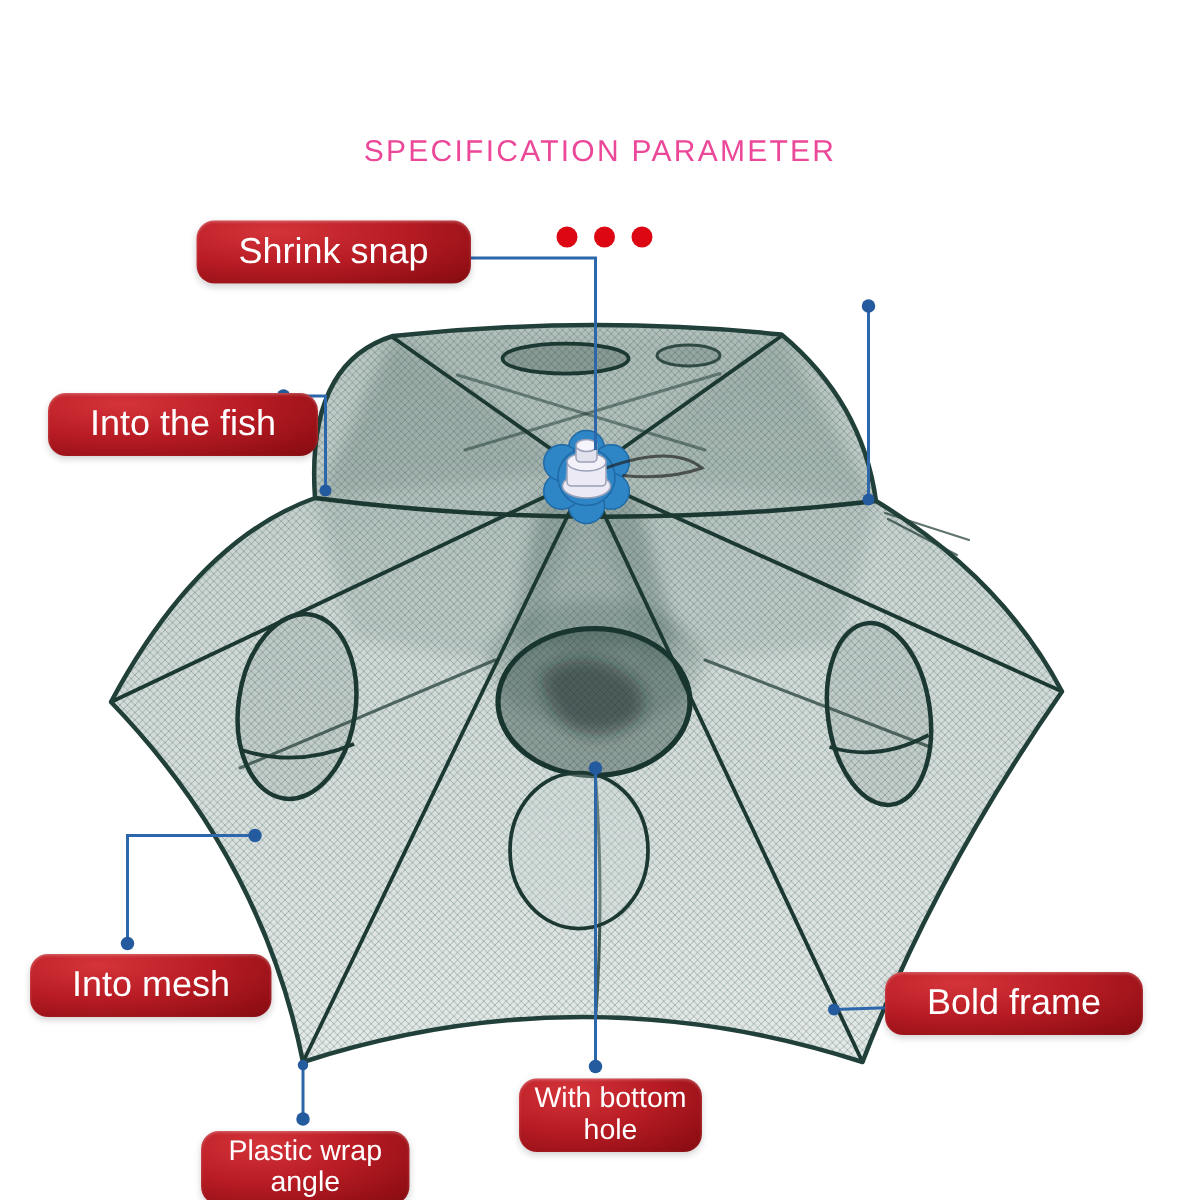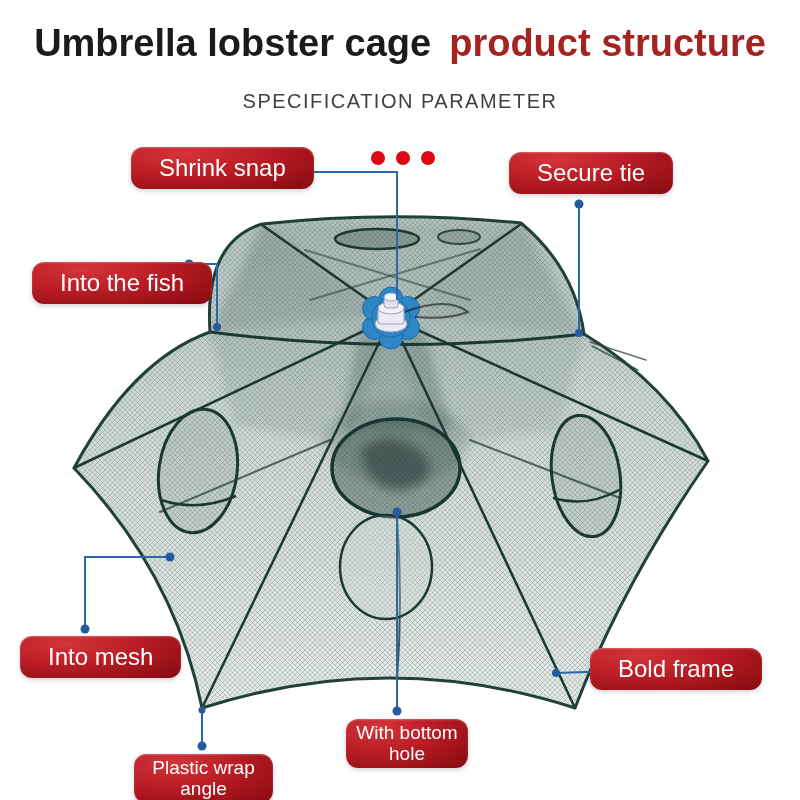--- a/index.html
+++ b/index.html
@@ -3,43 +3,39 @@
 <meta charset="utf-8">
 <style>
   html,body{margin:0;padding:0;background:#ffffff;}
   .stage{position:relative;width:800px;height:800px;background:#ffffff;overflow:hidden;
          font-family:"Liberation Sans",sans-serif;}
   svg.net{position:absolute;left:0;top:0;z-index:1;}
   .title{position:absolute;top:22px;left:0;width:100%;display:flex;justify-content:center;
          gap:18px;font-weight:bold;font-size:38px;color:#1b1b1b;z-index:2;}
   .title .red{color:#a32420;}
   .subtitle{position:absolute;top:90px;left:0;width:100%;text-align:center;font-size:20px;
-            letter-spacing:1.5px;color:#404040;z-index:2;}
+            letter-spacing:1.5px;color:#ec4899;z-index:2;}
   .badge{position:absolute;z-index:3;color:#ffffff;font-size:24px;line-height:1.15;
          padding:7px 28px;border-radius:12px;text-align:center;white-space:nowrap;
          background:radial-gradient(120% 135% at 28% 18%, #d4343a 0%, #b91c24 38%, #930f15 72%, #73090d 100%);
          box-shadow:inset 0 1px 2px rgba(255,255,255,.28), 0 2px 5px rgba(0,0,0,.18);}
   .badge.wrap{white-space:normal;font-size:19px;line-height:1.12;padding:3px 8px;}
   #b-shrink{left:131px;top:147px;}
   #b-secure{left:509px;top:152px;}
   #b-into{left:32px;top:262px;}
   #b-nylon{left:20px;top:636px;}
   #b-bold{left:590px;top:648px;}
   #b-bottomhole{left:346px;top:719px;width:106px;}
   #b-plastic{left:134px;top:754px;width:123px;}
 </style>
 </head>
 <body>
 
 <div class="stage">
 
-  <div class="title">
-    <span>Umbrella lobster cage</span>
-    <span class="red">product structure</span>
-  </div>
   <div class="subtitle">SPECIFICATION PARAMETER</div>
 
   <svg class="net" width="800" height="800" viewBox="0 0 800 800">
     <defs>
       <linearGradient id="netfill" x1="0" y1="0" x2="0" y2="1">
         <stop offset="0" stop-color="#b7c4c0"></stop>
         <stop offset="0.35" stop-color="#ccd6d3"></stop>
         <stop offset="1" stop-color="#e3e9e7"></stop>
       </linearGradient>
       <pattern id="mesh" width="5" height="5" patternUnits="userSpaceOnUse">
@@ -151,19 +147,18 @@
     </g>
 
     <g fill="#dc0713">
       <circle cx="378" cy="158" r="7"></circle>
       <circle cx="403" cy="158" r="7"></circle>
       <circle cx="428" cy="158" r="7"></circle>
     </g>
   </svg>
 
   <div class="badge" id="b-shrink">Shrink snap</div>
-  <div class="badge" id="b-secure">Secure tie</div>
   <div class="badge" id="b-into">Into the fish</div>
   <div class="badge" id="b-nylon">Into mesh</div>
   <div class="badge" id="b-bold">Bold frame</div>
   <div class="badge wrap" id="b-bottomhole">With bottom hole</div>
   <div class="badge wrap" id="b-plastic">Plastic wrap angle</div>
 </div>
 
 </body></html>

